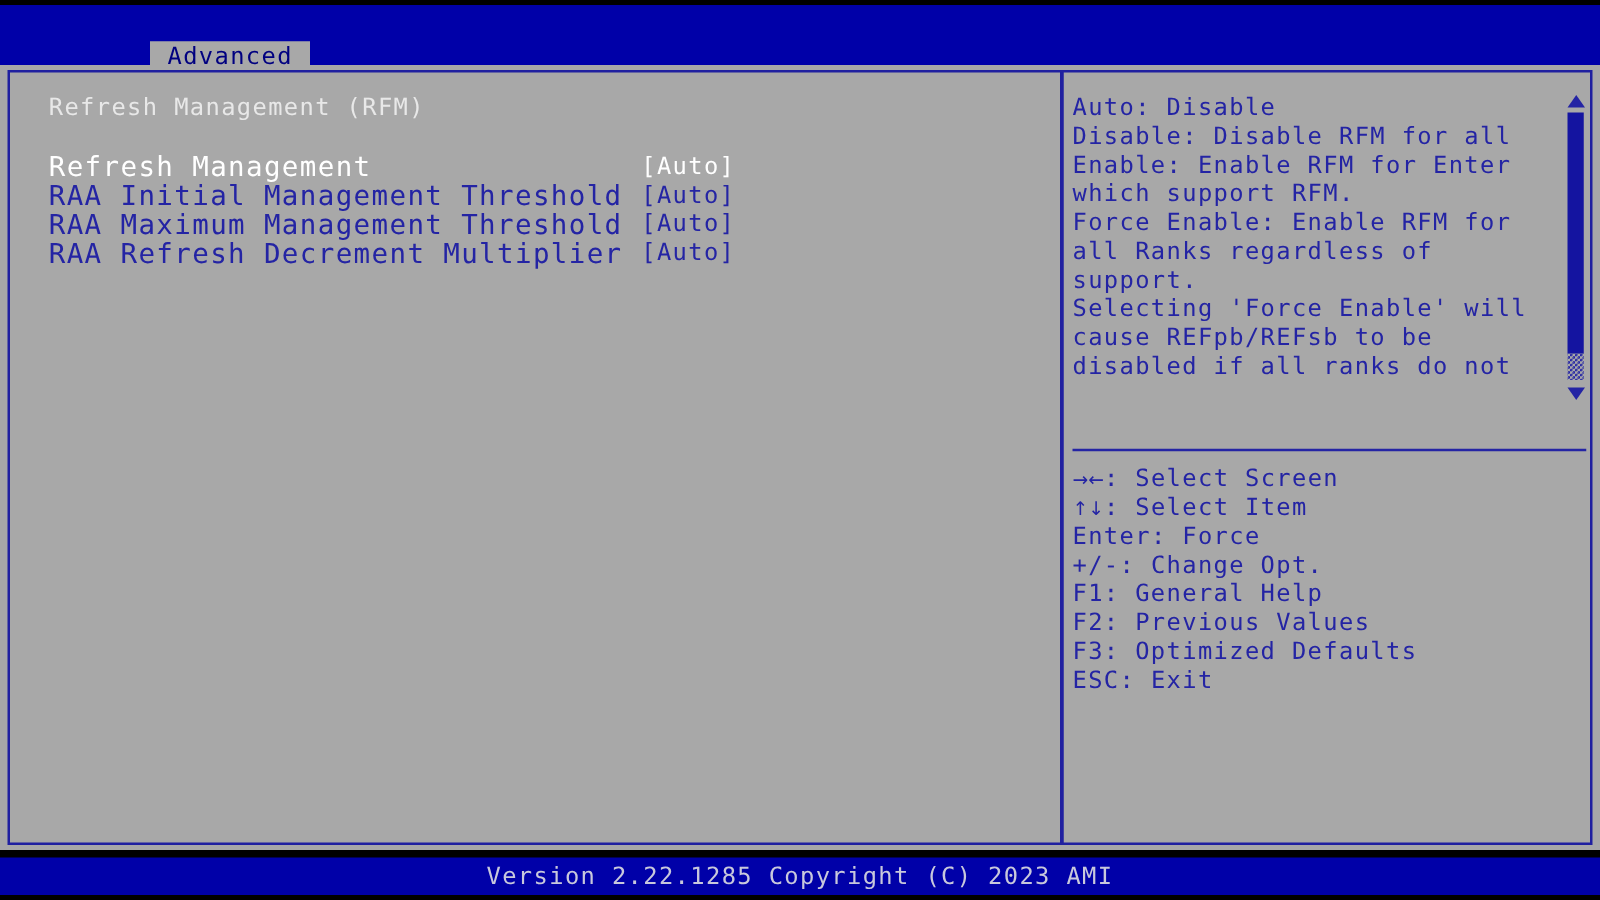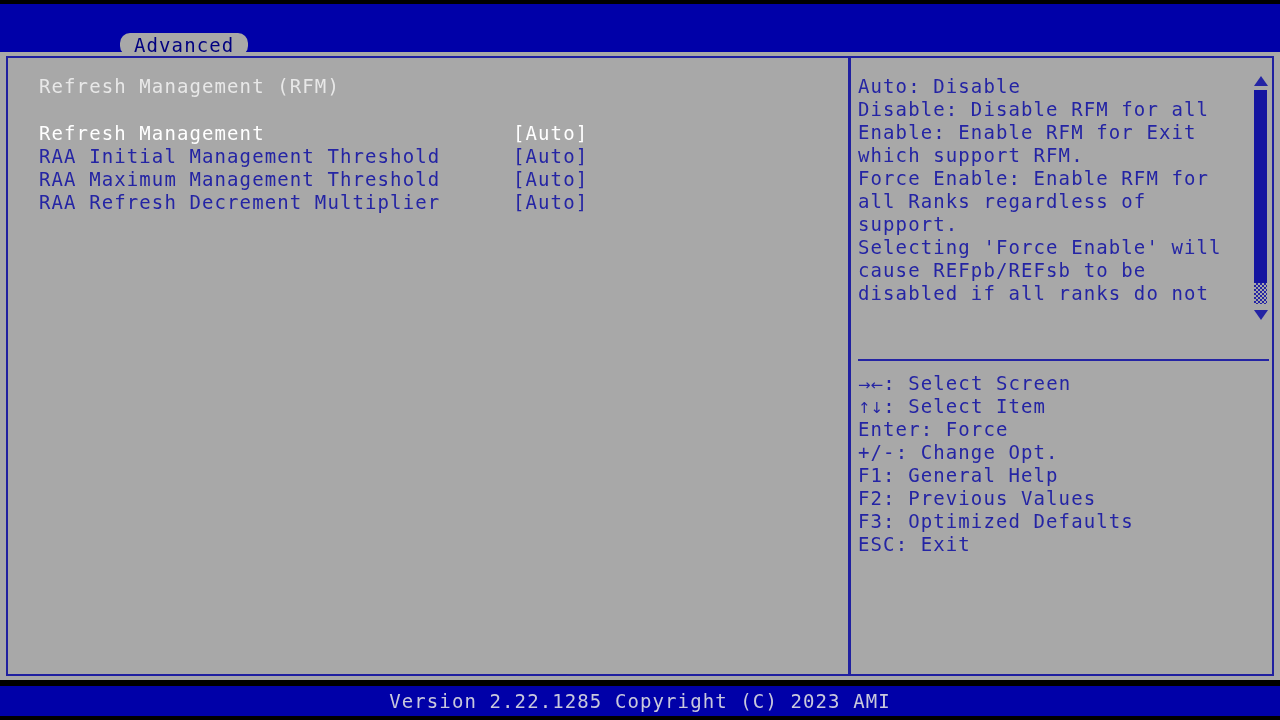--- a/index.html
+++ b/index.html
@@ -53,21 +53,20 @@
     left: 120px;
     top: 0px;
     height: 23px;
     padding: 0 14px;
     background: #a8a8a8;
     color: #000080;
     font-size: 19px;
     line-height: 24px;
     letter-spacing: 1.1px;
     white-space: pre;
-    border-radius: 10px;
   }
 
   
   .body-frame {
     position: absolute;
     left: 0px;
     top: 52px;
     width: 1280px;
     height: 628px;
     background: #a8a8a8;
@@ -117,21 +116,21 @@
   }
   .opt-row {
     position: relative;
     height: 23px;
     width: 840px;
   }
   .opt-label {
     position: absolute;
     left: 31px;
     top: 0;
-    font-size: 19px;
+    font-size: 22px;
     letter-spacing: 1.1px;
     color: #2424a4;
     white-space: pre;
   }
   .opt-value {
     position: absolute;
     left: 505px;
     top: 0;
     font-size: 19px;
     letter-spacing: 1.1px;
@@ -299,21 +298,21 @@
       </div>
 
     </div>
   </div>
 
   <div class="right-panel">
 
     <div class="help-text">
       <div class="help-line">Auto: Disable</div>
       <div class="help-line">Disable: Disable RFM for all</div>
-      <div class="help-line">Enable: Enable RFM for Exit</div>
+      <div class="help-line">Enable: Enable RFM for Enter</div>
       <div class="help-line">which support RFM.</div>
       <div class="help-line">Force Enable: Enable RFM for</div>
       <div class="help-line">all Ranks regardless of</div>
       <div class="help-line">support.</div>
       <div class="help-line">Selecting 'Force Enable' will</div>
       <div class="help-line">cause REFpb/REFsb to be</div>
       <div class="help-line">disabled if all ranks do not</div>
     </div>
 
     <div class="help-divider"></div>

